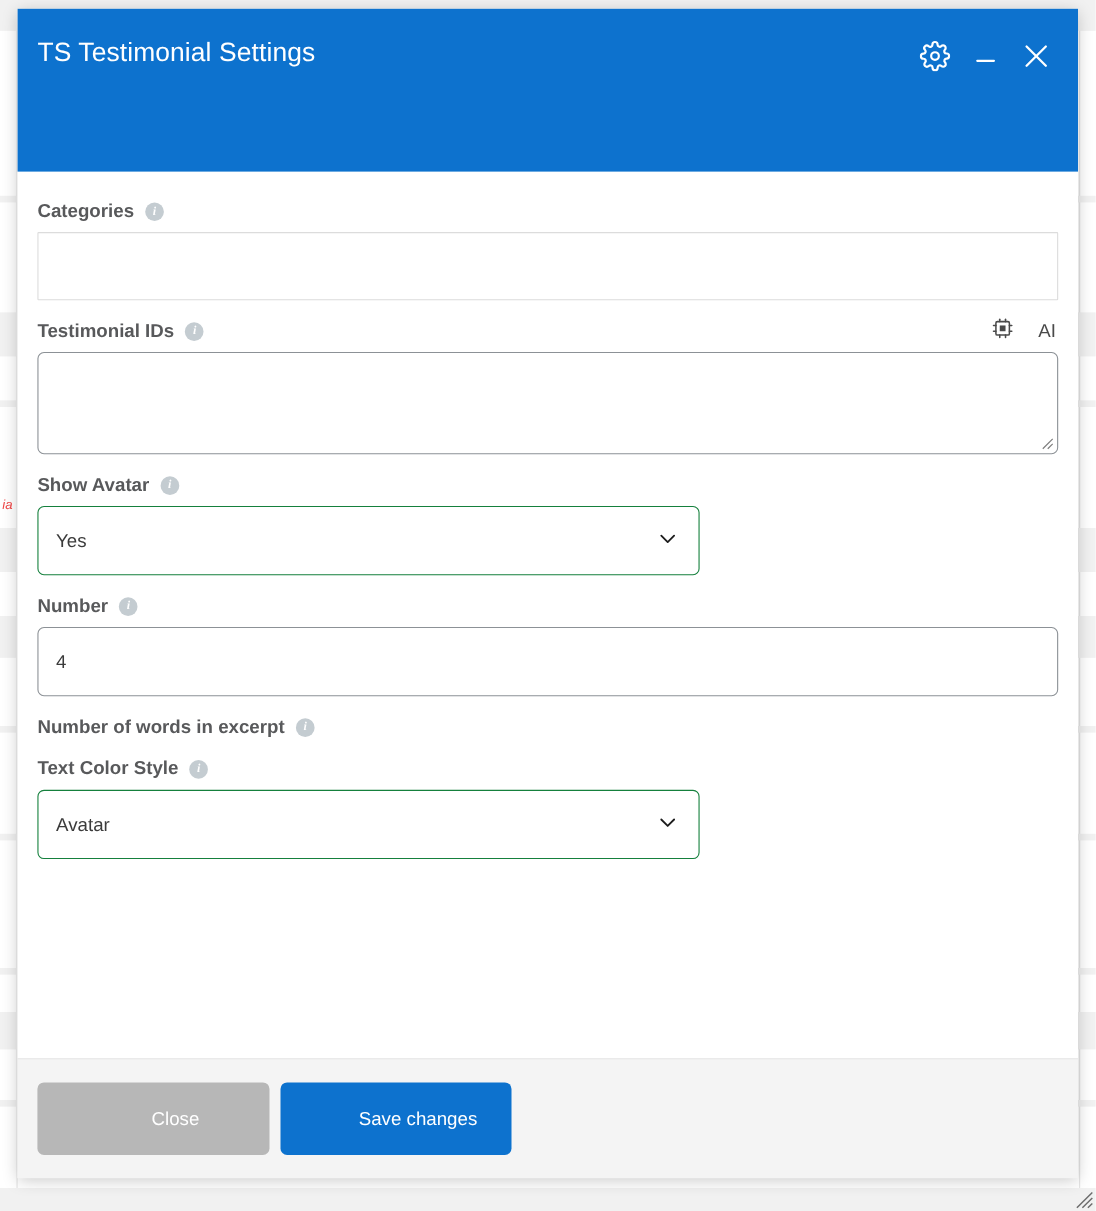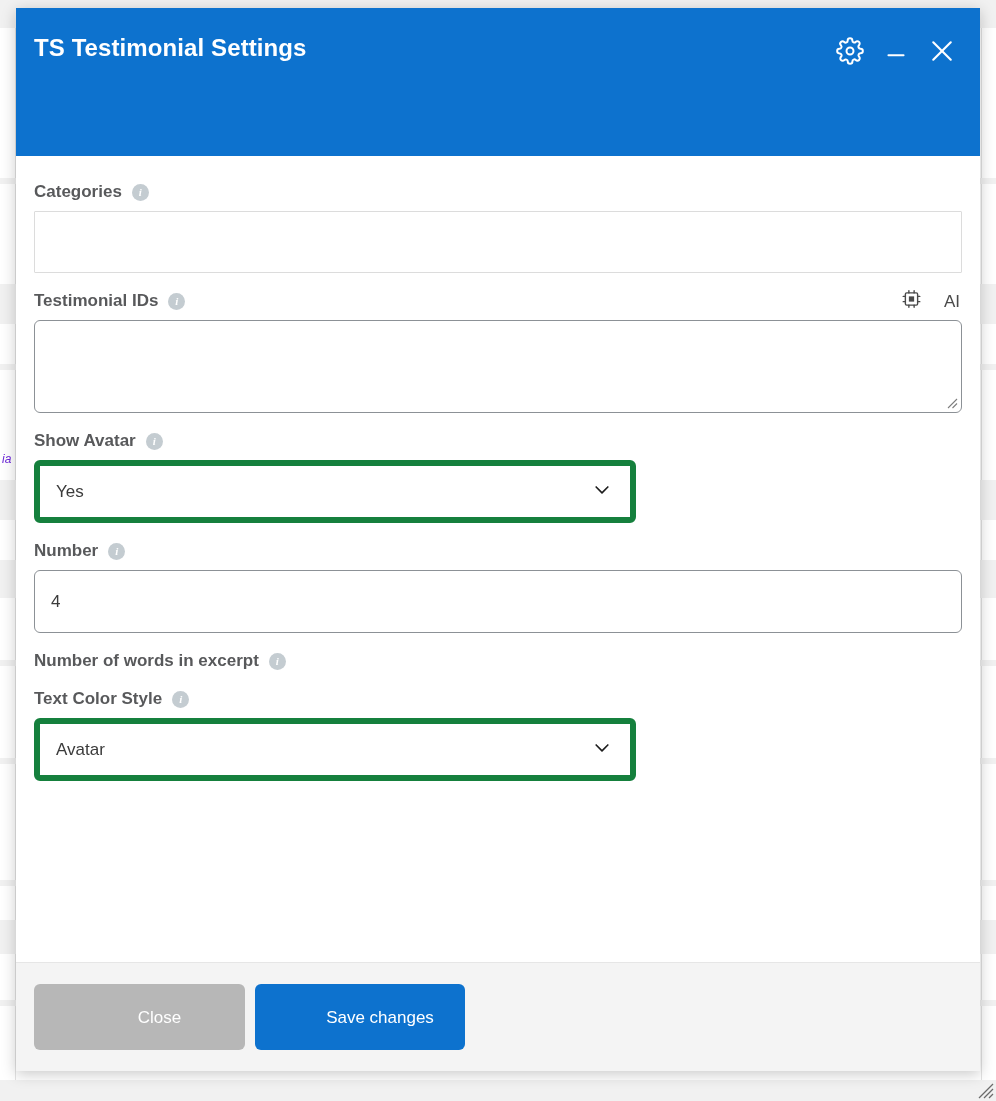--- a/index.html
+++ b/index.html
@@ -27,21 +27,21 @@
     position: absolute;
     top: 0; bottom: 0;
     width: 1px;
     background: #e3e3e3;
   }
   #page-behind .bg-fragment {
     position: absolute;
     left: 2px;
     font-size: 12px;
     font-style: italic;
-    color: #6d28d9;
+    color: #ef4444;
     white-space: nowrap;
     overflow: hidden;
   }
 
   
   #modal {
     position: absolute;
     left: 16px;
     top: 8px;
     width: 964px;
@@ -60,21 +60,21 @@
     height: 148px;
     flex: 0 0 148px;
     padding: 0;
   }
   .modal-title {
     position: absolute;
     left: 18px;
     top: 27px;
     color: #ffffff;
     font-size: 24px;
-    font-weight: 700;
+    font-weight: 400;
     letter-spacing: .1px;
     line-height: 1.1;
   }
   .win-controls {
     position: absolute;
     right: 21px;
     top: 26px;
     display: flex;
     align-items: center;
     gap: 12px;
@@ -160,21 +160,21 @@
     gap: 22px;
     cursor: pointer;
     color: #4a4a4a;
   }
   .ai-label { font-size: 17px; color: #4a4a4a; }
 
   .select-box {
     position: relative;
     width: 602px;
     height: 63px;
-    border: 6px solid #15803d;
+    border: 1px solid #15803d;
     border-radius: 6px;
     background: #ffffff;
     display: flex;
     align-items: center;
     padding: 0 16px;
     font-size: 17px;
     color: #3b3b3b;
     cursor: pointer;
   }
   .select-box .chev {

